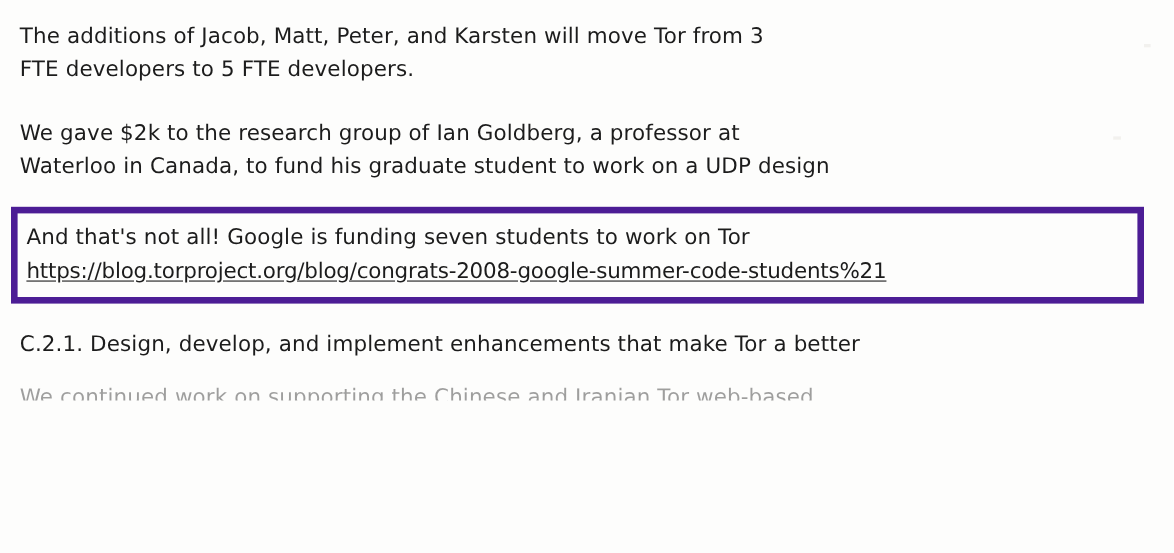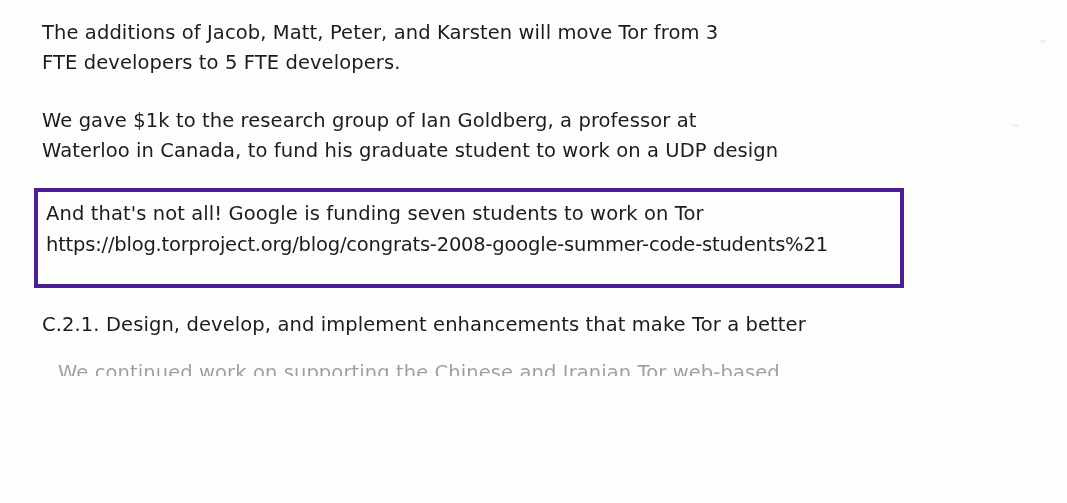--- a/index.html
+++ b/index.html
@@ -15,21 +15,21 @@
     color: #1a1a1a;
   }
   .page {
     position: relative;
     width: 1067px;
     height: 503px;
     background: #fdfdfc;
   }
   .doc-body {
     position: absolute;
-    left: 42px;
+    left: 18px;
     top: 18px;
     width: 1010px;
   }
   .para {
     font-size: 19.5px;
     line-height: 30px;
     color: #1c1c1c;
     letter-spacing: 0.1px;
     margin: 0;
   }
@@ -40,42 +40,42 @@
   .gap-lg {
     height: 28px;
   }
   .gap-md {
     height: 22px;
   }
   .gap-sm {
     height: 18px;
   }
   .highlight-box {
-    border: 4px solid #4c1d95;
-    padding: 6px 6px 24px 8px;
+    border: 6px solid #4c1d95;
+    padding: 6px 6px 8px 8px;
     margin-left: -8px;
-    width: 870px;
+    width: 1030px;
     box-sizing: border-box;
     background: transparent;
   }
   .highlight-box .para {
     line-height: 31px;
   }
   .url-line {
     display: block;
     white-space: pre;
+    text-decoration: underline;
     text-underline-offset: 2px;
     color: #1c1c1c;
     letter-spacing: -0.2px;
   }
   .faded {
     opacity: 0.42;
     overflow: hidden;
     height: 18px;
-    margin-left: 16px;
   }
   .scan-noise {
     position: absolute;
     background: #e9e7e2;
     opacity: 0.55;
   }
 </style>
 </head>
 <body>
 
@@ -87,21 +87,21 @@
   <div class="doc-body">
 
     <p class="para">
       <span class="line">The additions of Jacob, Matt, Peter, and Karsten will move Tor from 3</span>
       <span class="line">FTE developers to 5 FTE developers.</span>
     </p>
 
     <div class="gap-lg"></div>
 
     <p class="para">
-      <span class="line">We gave $1k to the research group of Ian Goldberg, a professor at</span>
+      <span class="line">We gave $2k to the research group of Ian Goldberg, a professor at</span>
       <span class="line">Waterloo in Canada, to fund his graduate student to work on a UDP design</span>
     </p>
 
     <div class="gap-md"></div>
 
     <div class="highlight-box">
       <p class="para">
         <span class="line">And that's not all! Google is funding seven students to work on Tor</span>
         <span class="url-line">https://blog.torproject.org/blog/congrats-2008-google-summer-code-students%21</span>
       </p>

